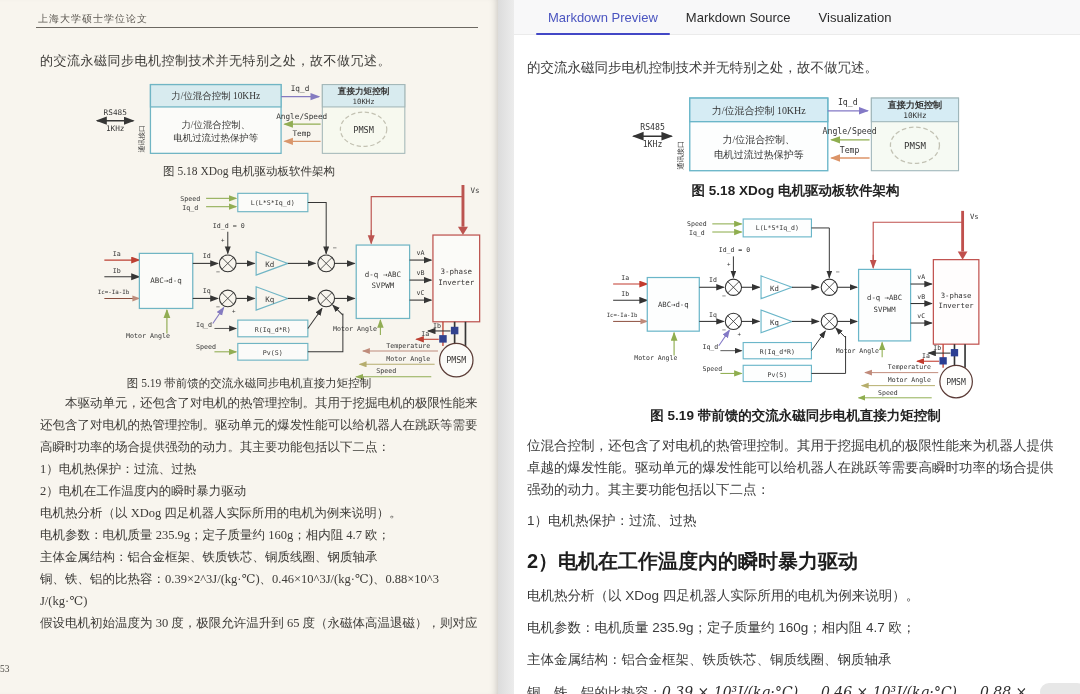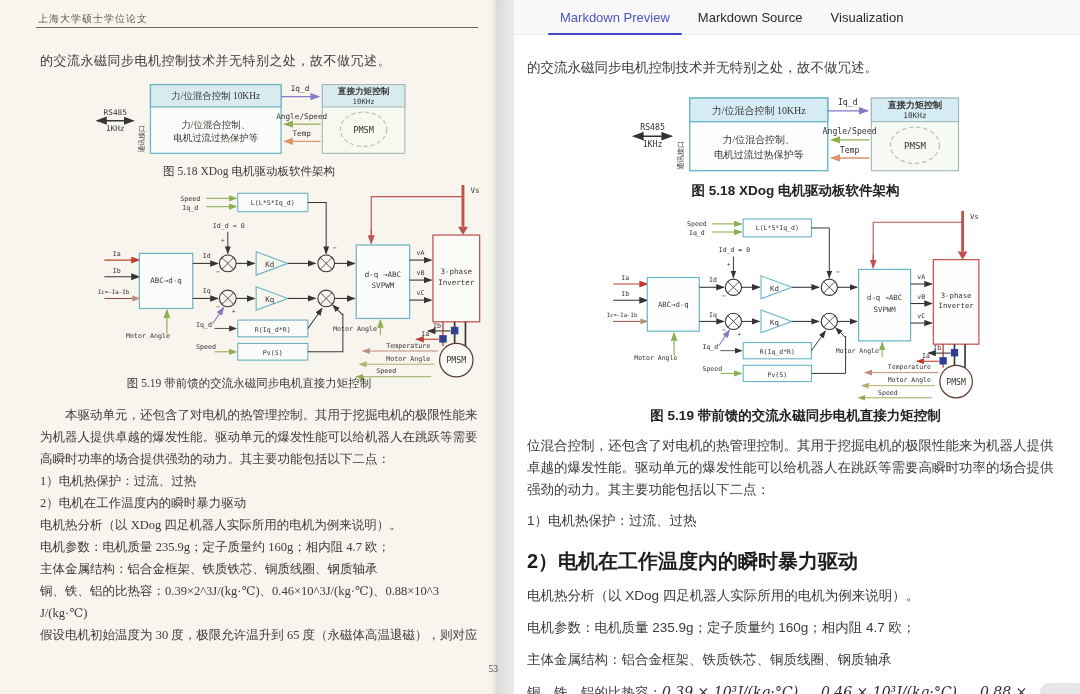--- a/index.html
+++ b/index.html
@@ -16,28 +16,28 @@
   .doc-header { position:absolute; left:38px; top:12px; font-size:10px; color:#5a5650; letter-spacing:1px; }
   .doc-rule { position:absolute; left:36px; top:27px; width:442px; height:1px; background:#6a6660; border:none; }
   .scan-intro { position:absolute; left:40px; top:52px; width:440px; font-size:13px; color:#3a3835; letter-spacing:.5px; }
   .figwrap { position:absolute; }
   #fig518-svg { left:92px; top:76px; width:318px; }
   #fig519-svg { left:96px; top:180px; width:392px; }
   .scan-caption { position:absolute; width:498px; text-align:center; font-size:11.5px; color:#3a3835; }
   .cap518 { top:164px; }
   .cap519 { top:376px; }
   .body-lines { position:absolute; left:40px; top:392px; width:446px; font-size:12.5px; line-height:22px; color:#3a3835; }
-  .body-lines .indent { text-indent:2em;margin-top:12px; }
-  .pageno { position:absolute; left:0; top:664px; width:498px; text-align:right; font-size:9.5px; color:#4a4843; }
+  .body-lines .indent { text-indent:2em; }
+  .pageno { position:absolute; left:0; top:664px; width:498px; text-align:left; font-size:9.5px; color:#4a4843; }
 
   .divider { position:absolute; left:498px; top:0; width:16px; height:694px; background:linear-gradient(90deg,#dcdcdc,#ececec); }
 
   
   .right-panel { position:absolute; left:514px; top:0; width:566px; height:694px; background:#ffffff; overflow:hidden; }
-  .tabbar { display:flex; align-items:flex-end; height:35px; padding-left:32px; background:#f8f8f9; border-bottom:1px solid #ebebeb; }
+  .tabbar { display:flex; align-items:flex-end; height:35px; padding-left:20px; background:#f8f8f9; border-bottom:1px solid #ebebeb; }
   .tab { padding:8px 14px 9px; font-size:13px; color:#2b2b2b; cursor:pointer; position:relative; }
   .tab.active { color:#4b55c0; }
   .tab.active:after { content:""; position:absolute; left:2px; right:2px; bottom:-1px; height:2px; background:#4247c6; border-radius:1px; }
 
   .md-content { padding:12px 16px 0 13px; color:#3b3b3b; }
   .md-p { font-size:13.5px; line-height:1.62; margin:10px 0; }
   .md-h2 { font-size:20px; font-weight:bold; color:#1e1e1e; margin:16px 0 10px; }
   .md-caption { text-align:center; font-size:13.5px; font-weight:bold; color:#222; margin:2px 0 6px; }
   .md-fig { margin:0 auto; }
   .md-fig.f518 { width:336px; }
@@ -232,21 +232,21 @@
         <text x="432" y="220" font-size="10" text-anchor="middle">PMSM</text>
         <text x="348" y="201" font-size="8" fill="#b65c4a">Temperature</text>
         <text x="348" y="217" font-size="8" fill="#8c8450">Motor Angle</text>
         <text x="336" y="232" font-size="8" fill="#7d8c4a">Speed</text>
       </svg>
     </div>
     <div class="scan-caption cap519">图 5.19 带前馈的交流永磁同步电机直接力矩控制</div>
 
     <div class="body-lines">
       <div class="indent">本驱动单元，还包含了对电机的热管理控制。其用于挖掘电机的极限性能来</div>
-      <div>为机器人提供卓越的爆发性能。驱动单元的爆发性能可以给机器人在跳跃等需要</div>
+      <div>还包含了对电机的热管理控制。驱动单元的爆发性能可以给机器人在跳跃等需要</div>
       <div>高瞬时功率的场合提供强劲的动力。其主要功能包括以下二点：</div>
       <div>1）电机热保护：过流、过热</div>
       <div>2）电机在工作温度内的瞬时暴力驱动</div>
       <div>电机热分析（以 XDog 四足机器人实际所用的电机为例来说明）。</div>
       <div>电机参数：电机质量 235.9g；定子质量约 160g；相内阻 4.7 欧；</div>
       <div>主体金属结构：铝合金框架、铁质铁芯、铜质线圈、钢质轴承</div>
       <div>铜、铁、铝的比热容：0.39×2^3J/(kg·℃)、0.46×10^3J/(kg·℃)、0.88×10^3 J/(kg·℃)</div>
       <div>假设电机初始温度为 30 度，极限允许温升到 65 度（永磁体高温退磁），则对应</div>
     </div>
     <div class="pageno">53</div>

